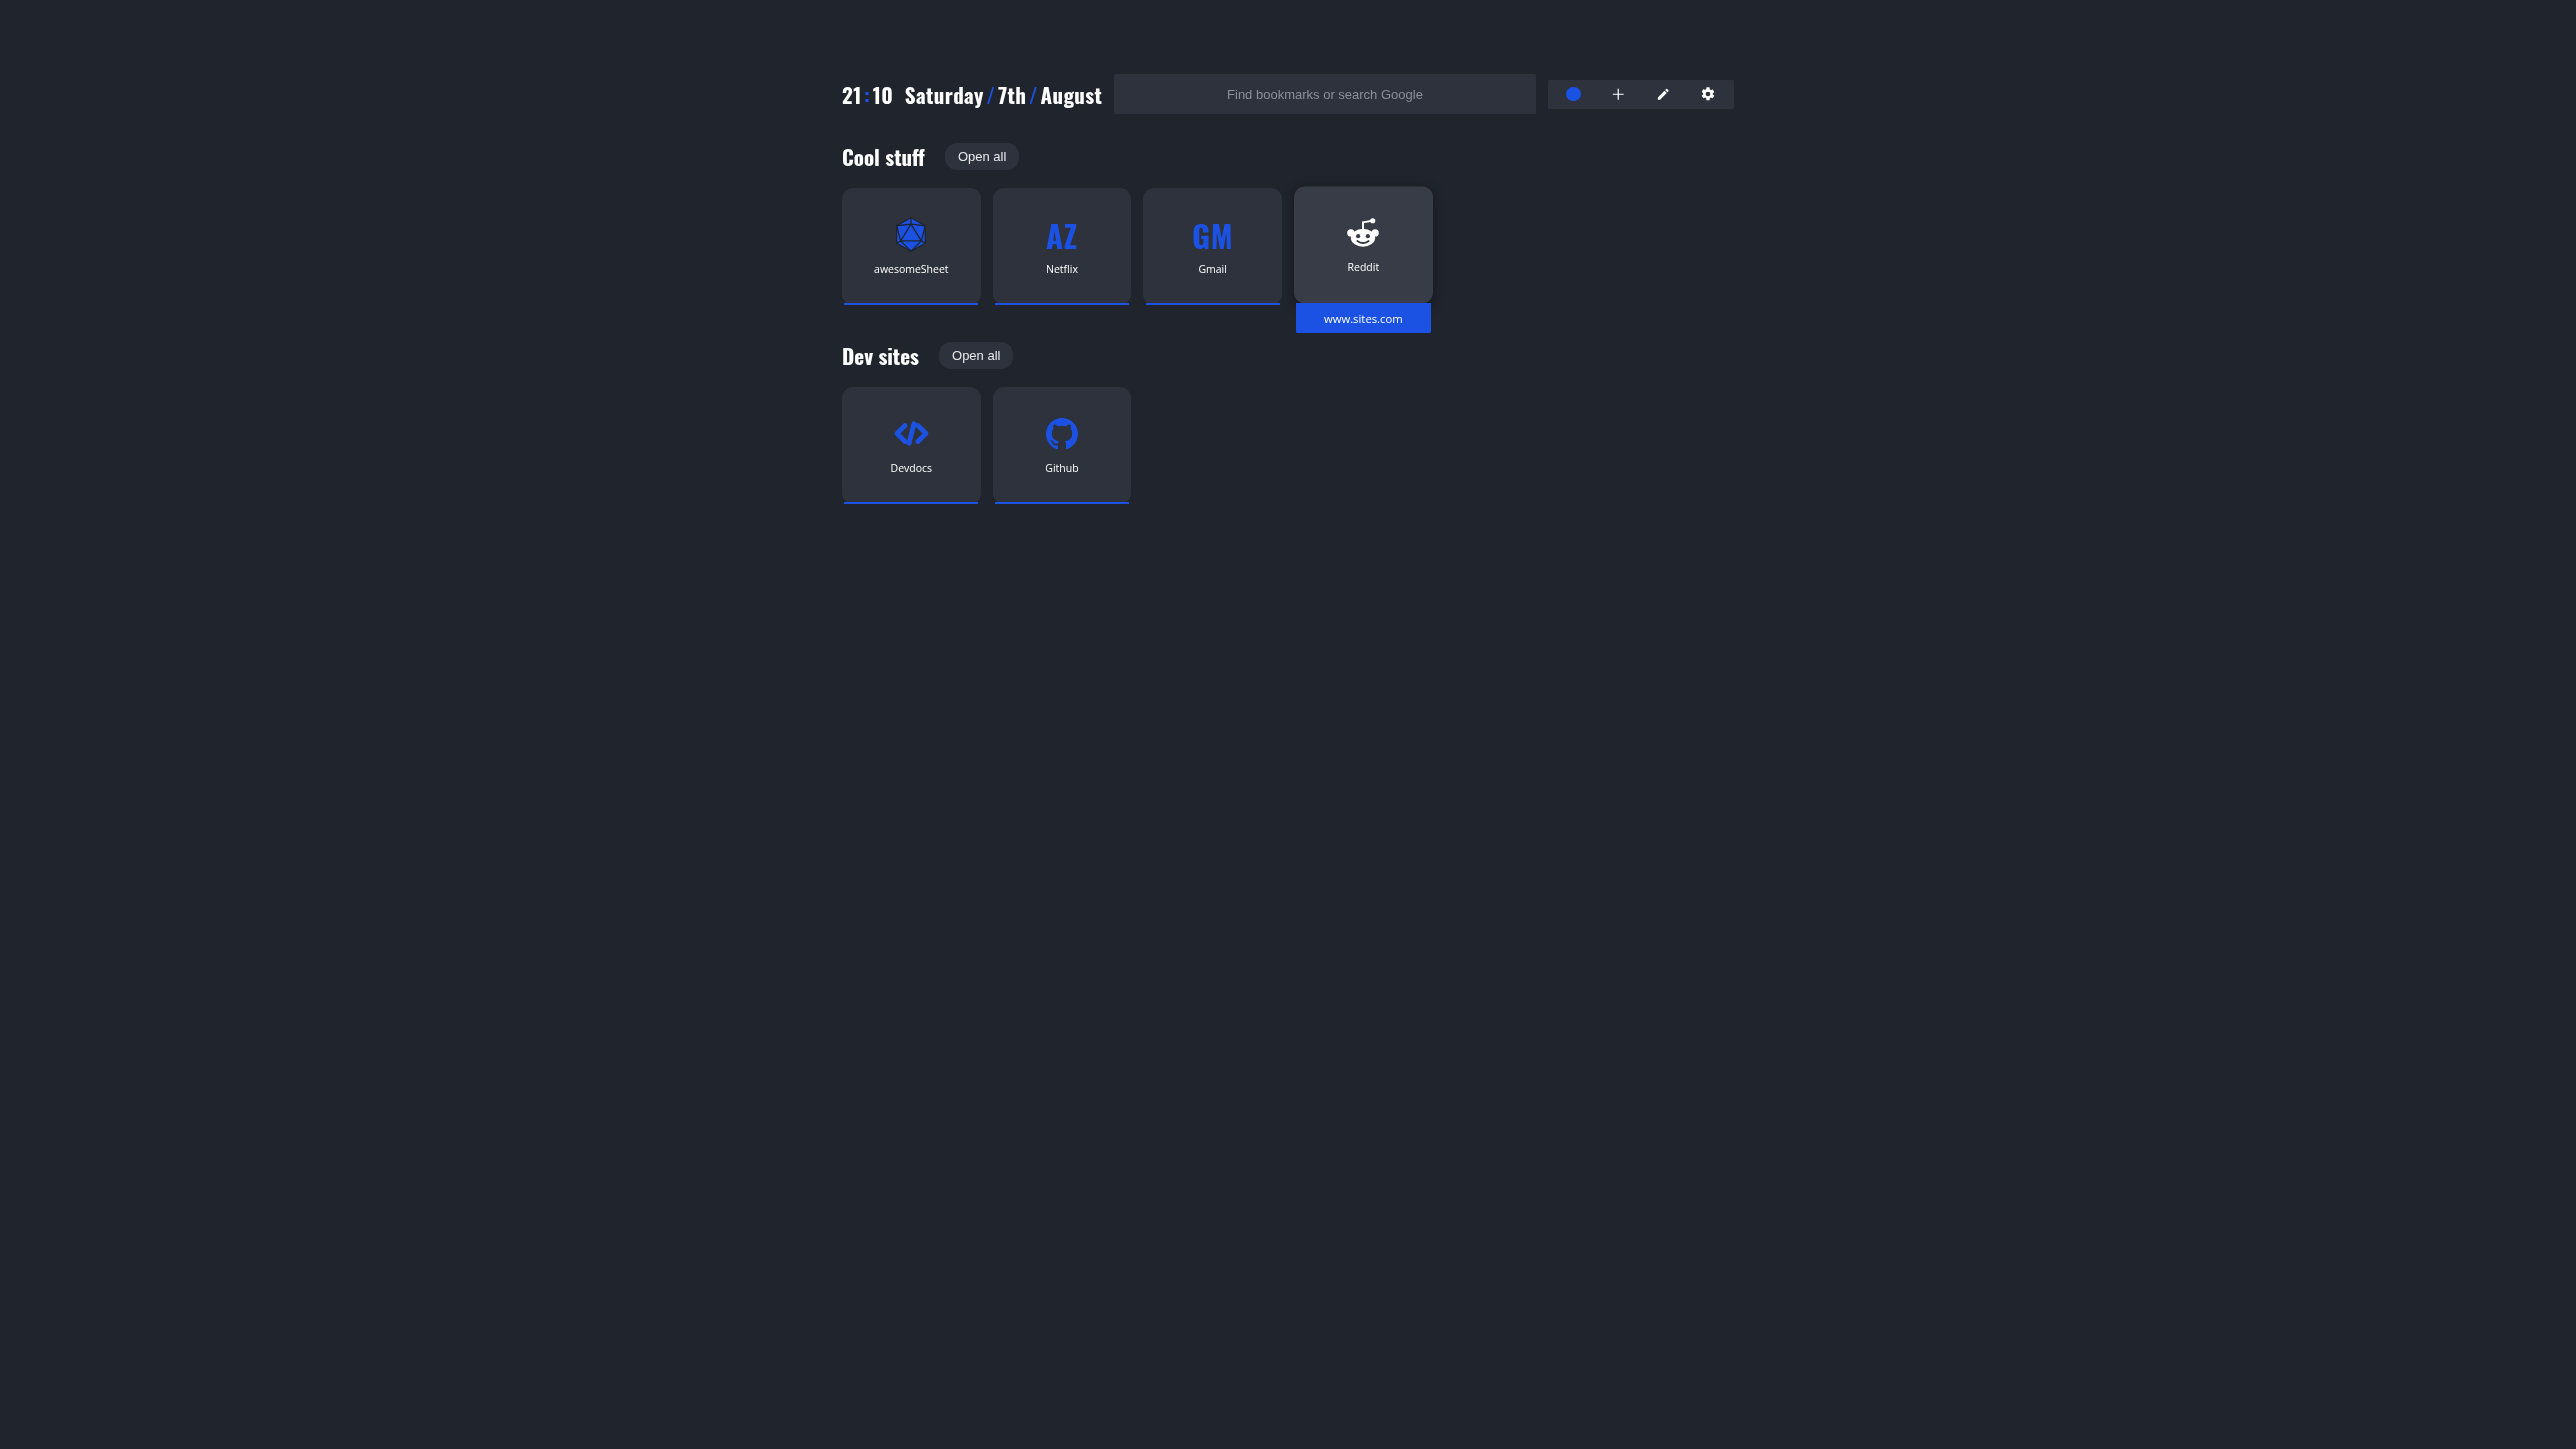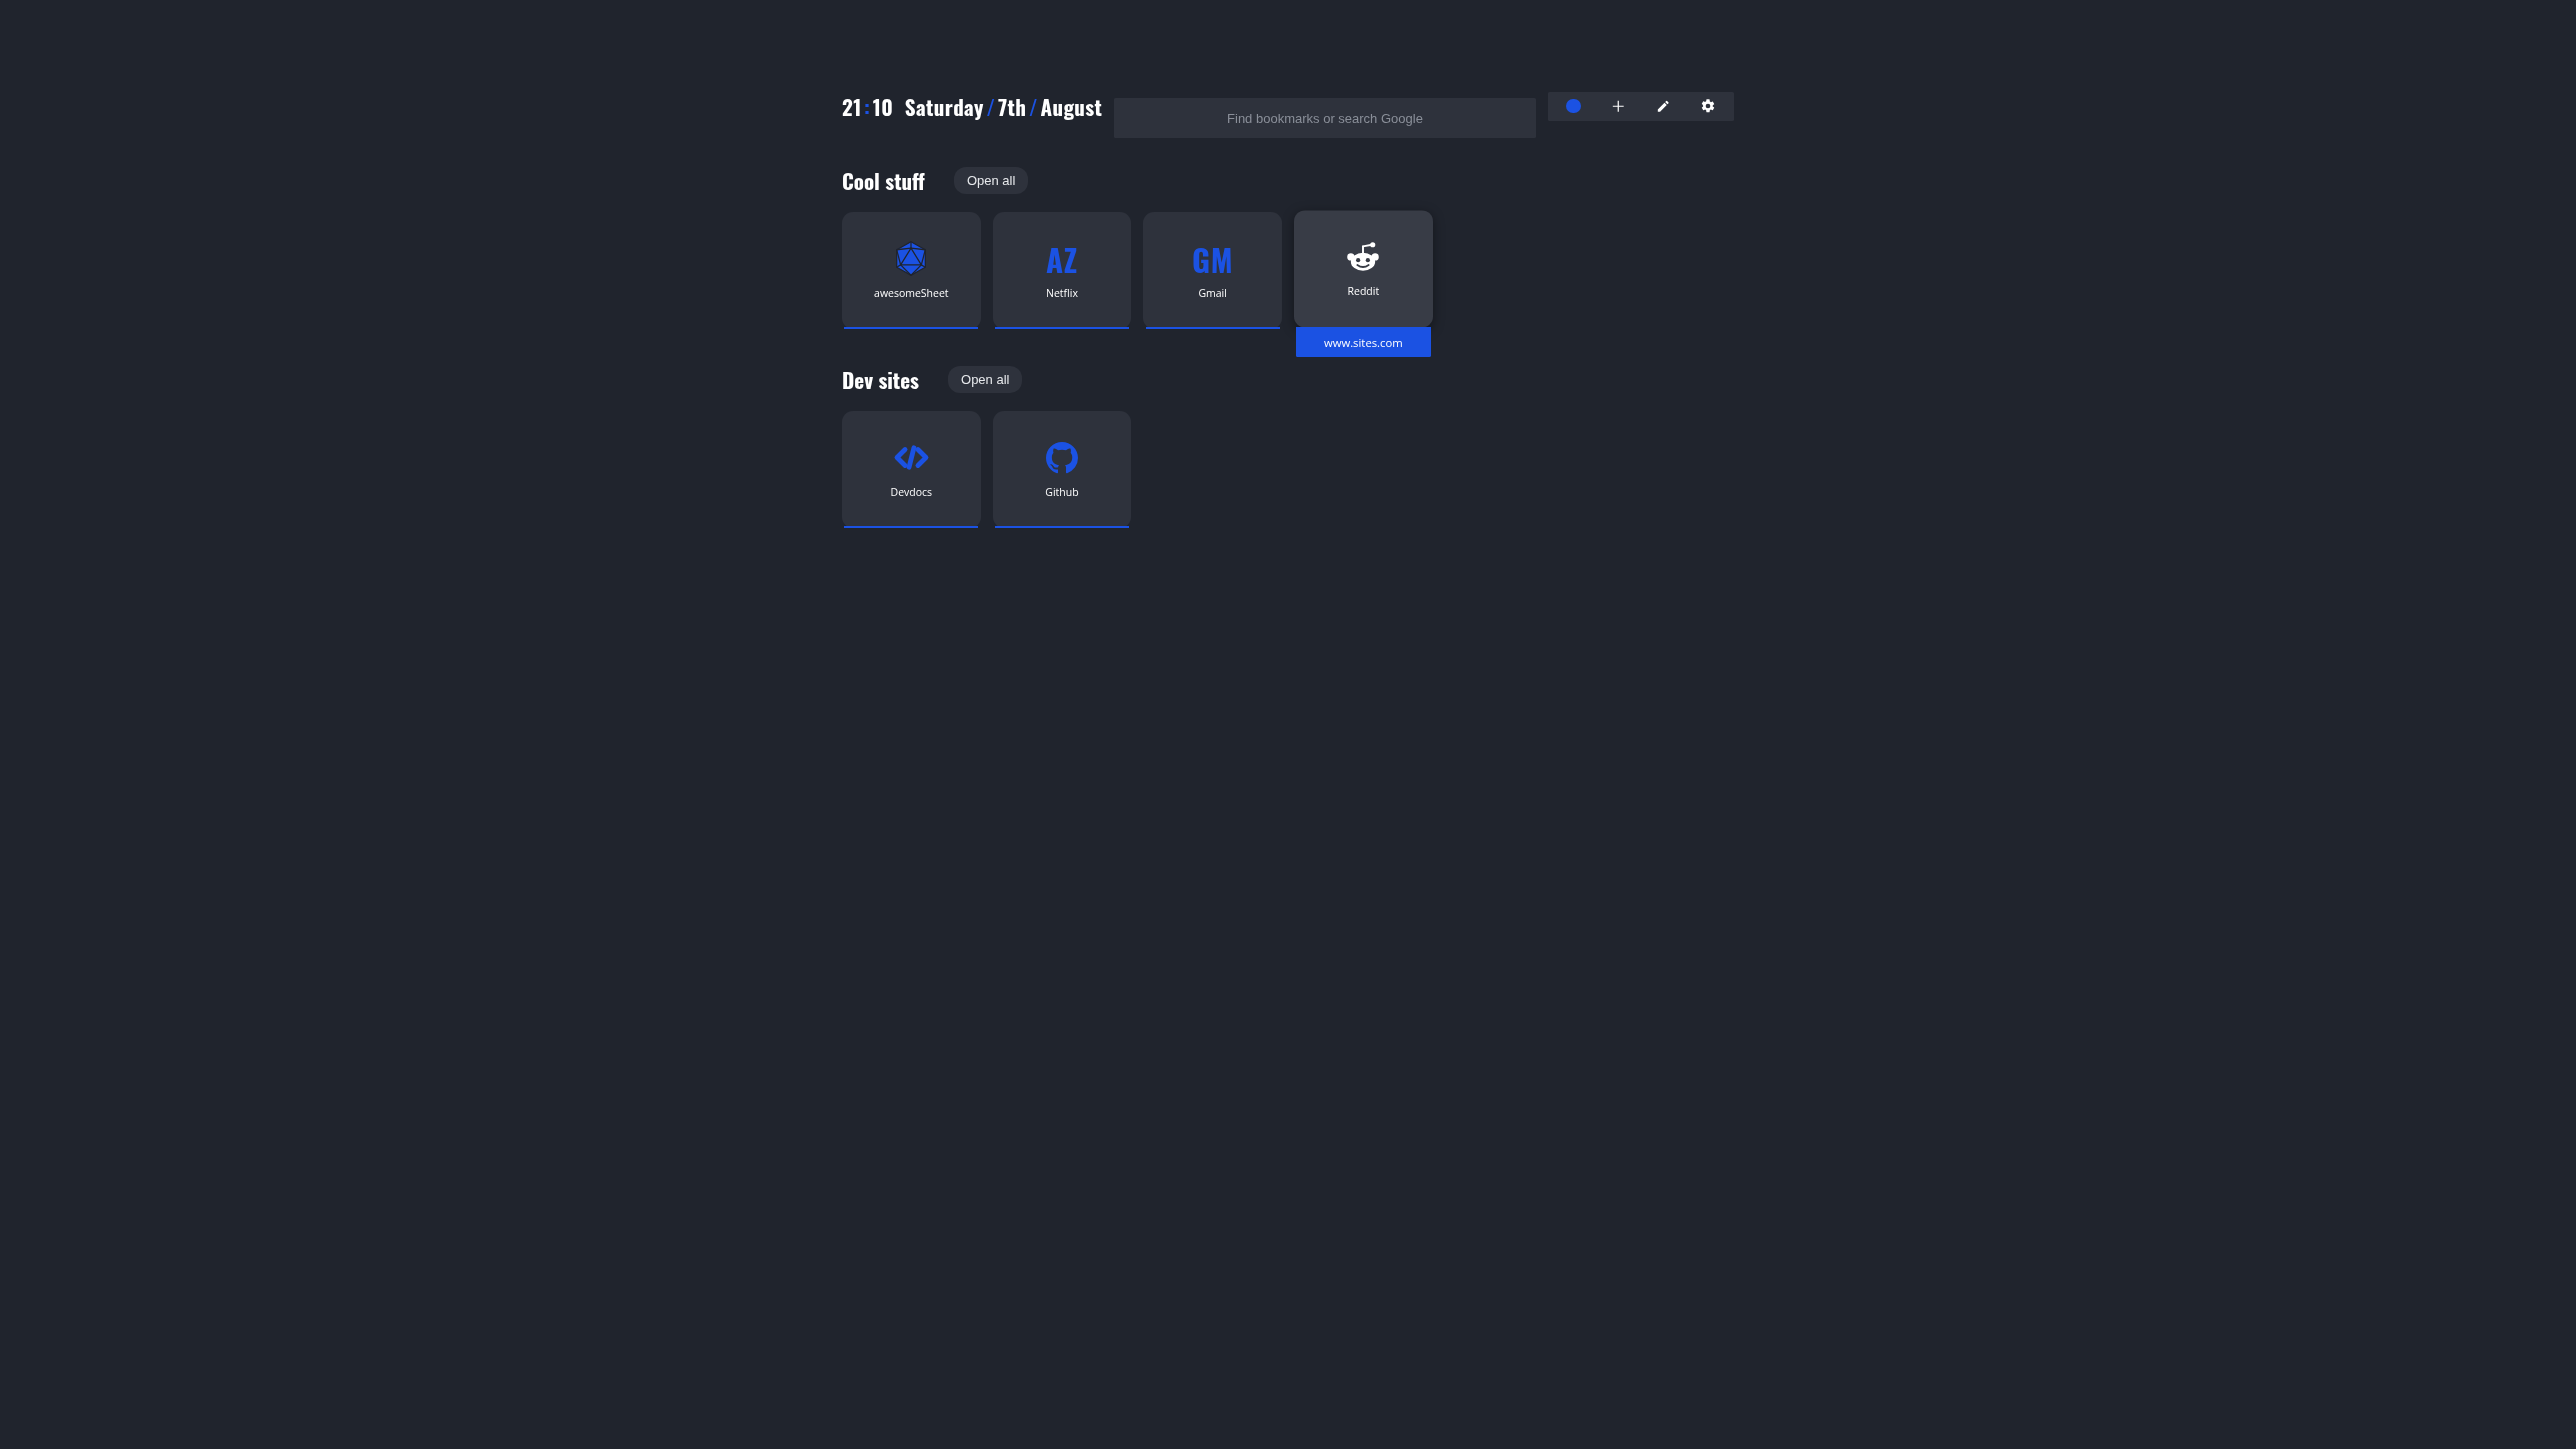--- a/index.html
+++ b/index.html
@@ -53,21 +53,20 @@
     display: flex;
     align-items: center;
     justify-content: center;
     height: 40px;
     background: var(--card);
     border: none;
     text-align: center;
     font-size: 13px;
     color: var(--text);
     border-radius: 1.6px;
-    margin-top: 24px;
   }
   .search::placeholder {
     color: var(--muted);
     text-align: center;
   }
   .toolbar {
     display: flex;
     align-items: center;
     height: 29px;
     background: var(--card);
@@ -91,21 +90,21 @@
     background: var(--accent);
   }
 
   
   .group {
     margin-bottom: 35px;
   }
   .group-head {
     display: flex;
     align-items: center;
-    gap: 29px;
+    gap: 20px;
     margin-bottom: 16px;
   }
   .group-title {
     font-family: "Arial Narrow", "Oswald", Impact, sans-serif;
     font-weight: 700;
     font-size: 21px;
     color: var(--white);
   }
   .open-all {
     background: var(--card);

